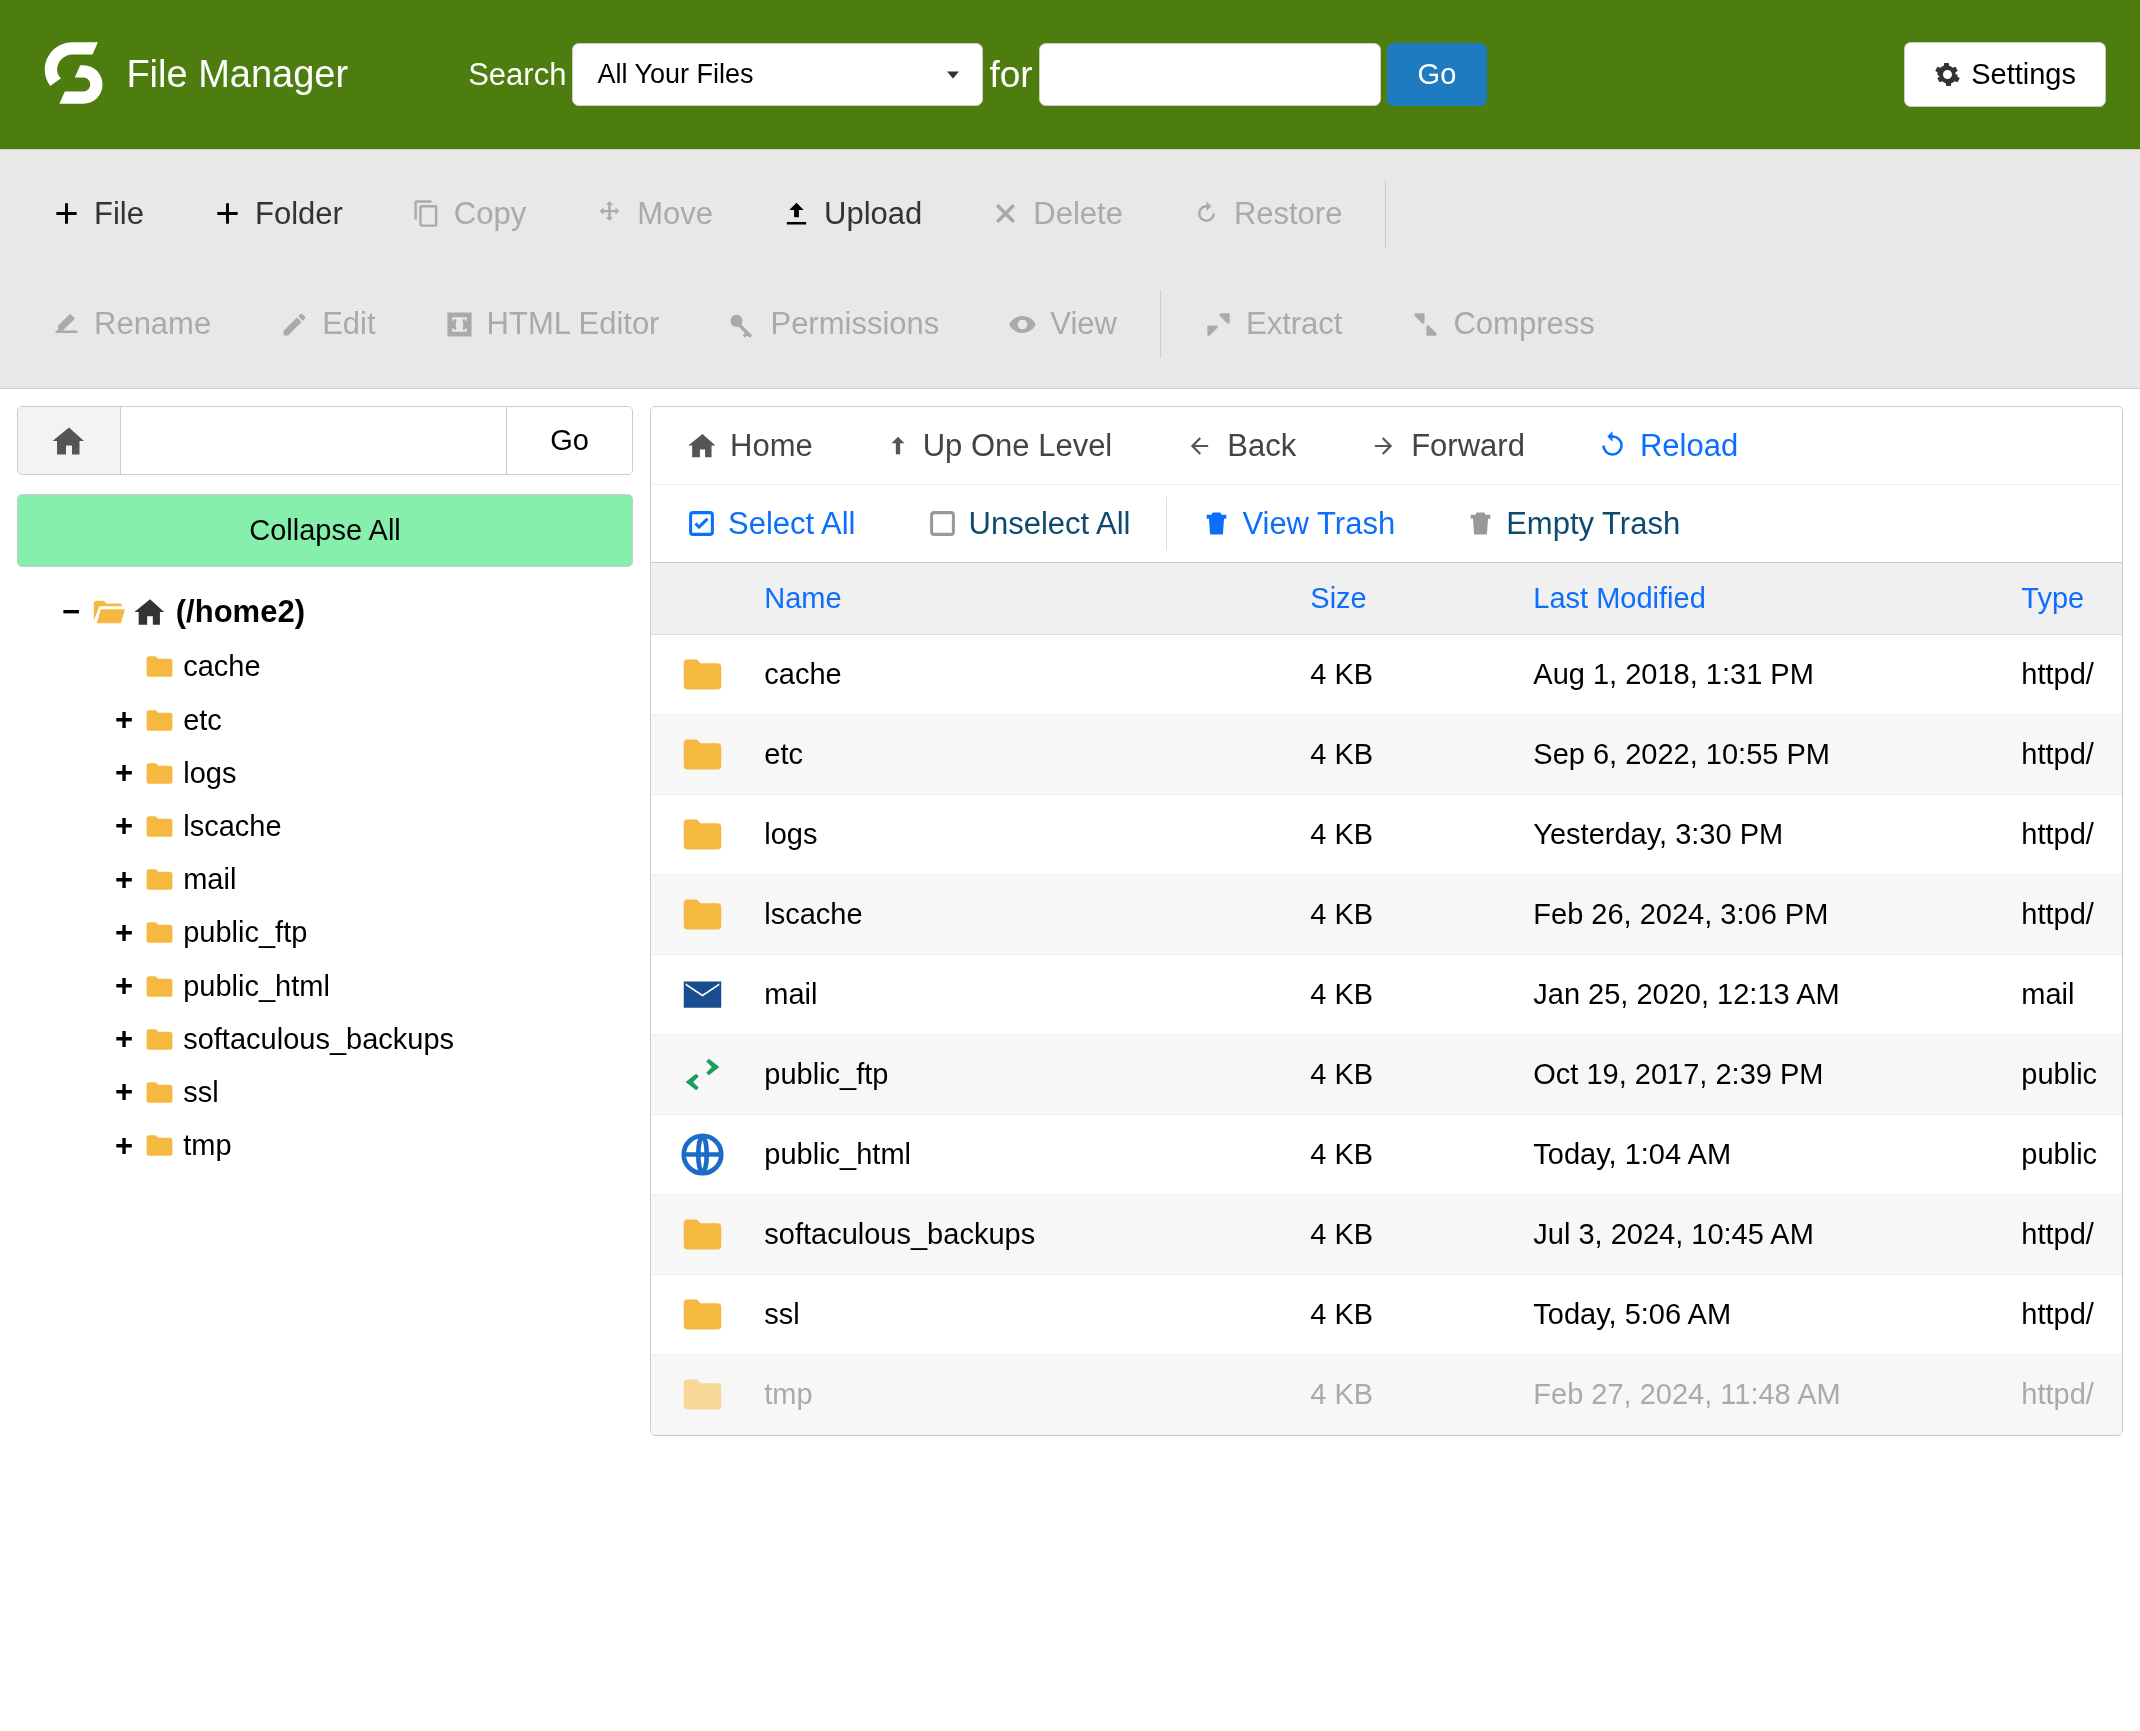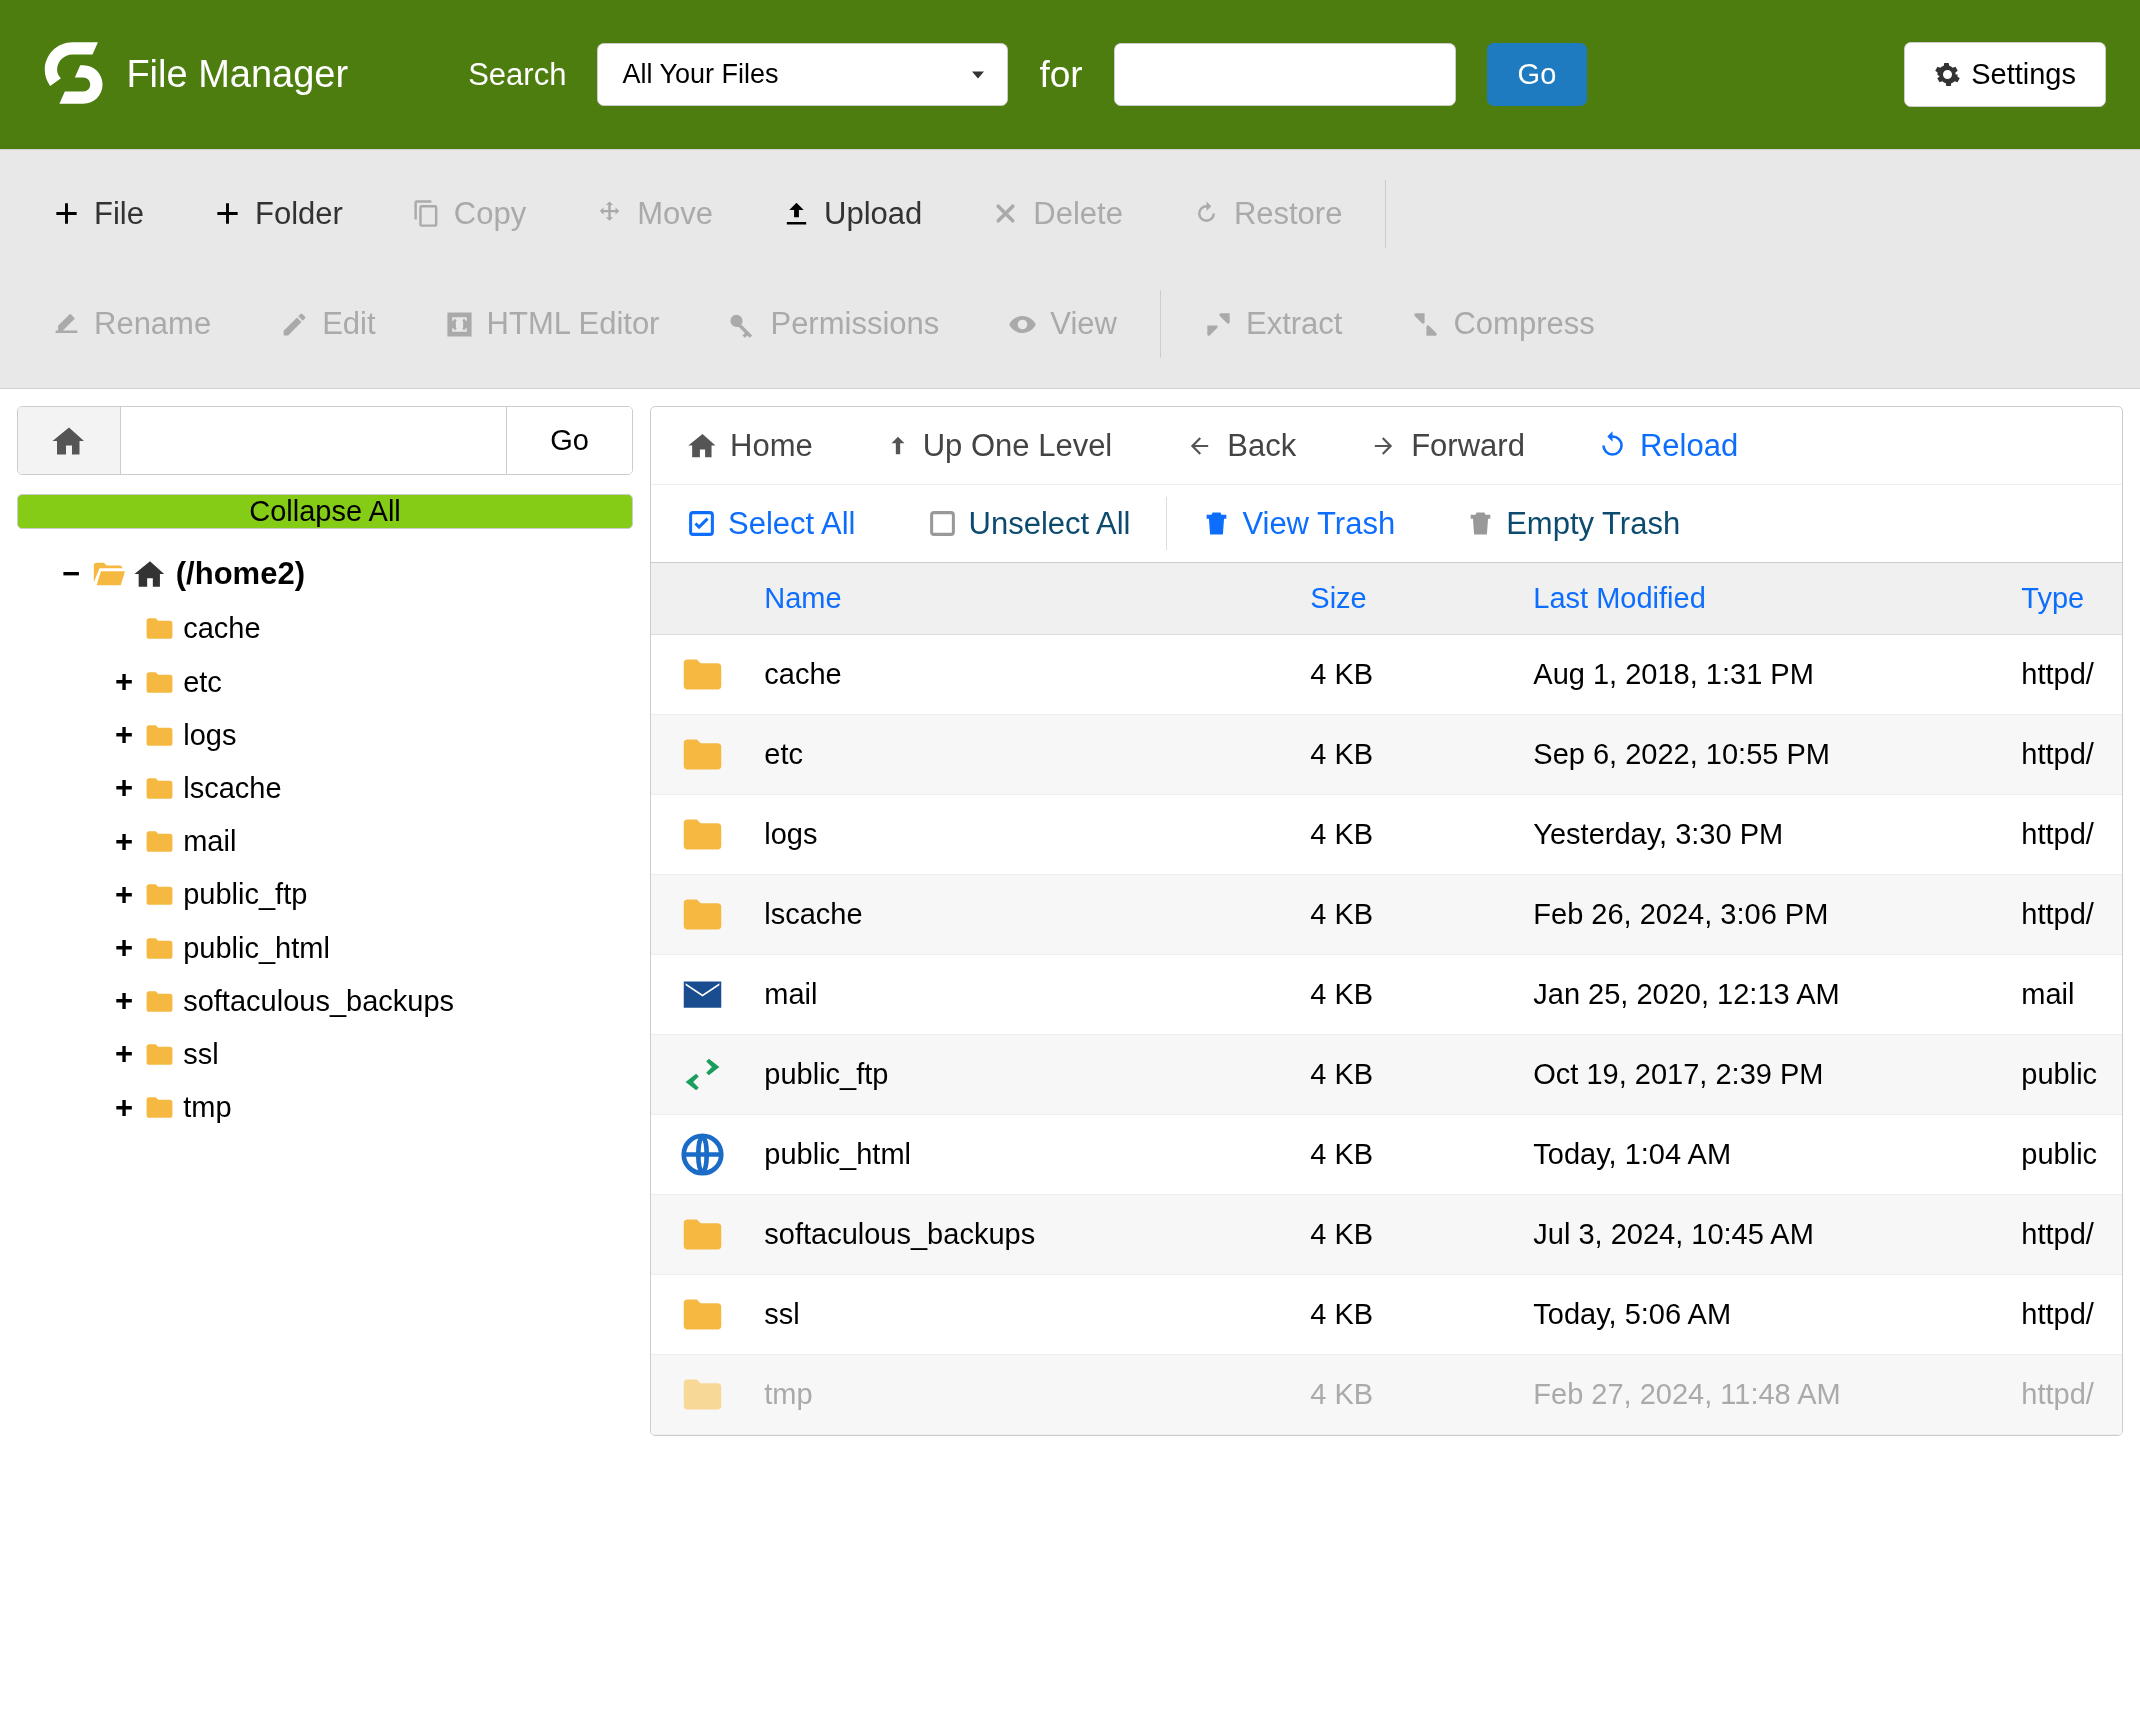--- a/index.html
+++ b/index.html
@@ -3,21 +3,21 @@
 <meta charset="utf-8">
 <style>
 * { margin: 0; padding: 0; box-sizing: border-box; }
 body { font-family: -apple-system, BlinkMacSystemFont, "Segoe UI", Arial, sans-serif; font-size: 22px; background: #fff; width: 2140px; }
 
 
 .header { background: #4d7c0f; height: 149px; display: flex; align-items: center; padding: 0 34px; }
 .logo { display: flex; align-items: center; gap: 15.4px; }
 .logo-icon { width: 77px; height: 77px; }
 .logo-text { color: #fff; font-size: 38px; font-weight: 400; }
-.search-area { display: flex; align-items: center; gap: 31px; margin-left: 120px; }
+.search-area { display: flex; align-items: center; gap: 6px; margin-left: 120px; }
 .search-label { color: #fff; font-size: 31px; }
 .search-select { position: relative; background: #fff; border-radius: 6.8px; padding: 15.4px 51px 15.4px 24px; font-size: 27px; border: 0.9px solid #ccc; width: 411px; }
 .search-select .chevron { position: absolute; right: 17px; top: 50%; transform: translateY(-50%); color: #555; }
 .for-label { color: #fff; font-size: 37px; }
 .search-input { background: #fff; border-radius: 6.8px; border: 0.9px solid #ccc; padding: 15.4px 17px; font-size: 27px; width: 342px; height: 63px; }
 .go-btn { background: #1f7bbf; color: #fff; border: none; border-radius: 6.8px; padding: 15.4px 31px; font-size: 29px; cursor: pointer; }
 .settings-btn { background: #fff; border: 0.9px solid #ccc; border-radius: 6.8px; padding: 15.4px 29px; font-size: 29px; display: flex; align-items: center; gap: 10.3px; margin-left: auto; }
 
 
 .toolbar { background: #e8e8e8; border-top: 0.9px solid #d0d0d0; border-bottom: 0.9px solid #d0d0d0; height: 240px; display: flex; flex-wrap: wrap; align-items: center; padding: 8.6px 17px; position: relative; }
@@ -29,21 +29,21 @@
 
 
 .main { display: flex; padding: 17px 17px 0 17px; gap: 17px; }
 
 
 .tree-panel { width: 616px; }
 .tree-nav { display: flex; border: 0.9px solid #ccc; border-radius: 5.1px; overflow: hidden; margin-bottom: 19px; }
 .tree-home-btn { background: #f3f3f3; border-right: 0.9px solid #ccc; width: 103px; display: flex; align-items: center; justify-content: center; }
 .tree-path-input { flex: 1; border: none; padding: 17px 12px; font-size: 27px; }
 .tree-go-btn { background: #fff; border-left: 0.9px solid #ccc; padding: 17px 43px; font-size: 29px; cursor: pointer; }
-.collapse-btn { width: 100%; border: 0.9px solid #ccc; border-radius: 5.1px; background: #84cc16; font-size: 29px; text-align: center; margin-bottom: 27px; }
+.collapse-btn { width: 100%; border: 0.9px solid #ccc; border-radius: 5.1px; background: #86efac; padding: 19px; font-size: 29px; text-align: center; margin-bottom: 27px; }
 .tree { padding-left: 43px; }
 .tree-root { display: flex; align-items: center; gap: 8.6px; font-size: 31px; font-weight: bold; margin-bottom: 10.3px; }
 .tree-toggle { font-size: 31px; font-weight: bold; width: 22px; text-align: center;}
 .tree-children { padding-left: 53px; }
 .tree-item { display: flex; align-items: center; gap: 8.6px; font-size: 29px; padding: 8.6px 0; }
 
 
 .file-panel { flex: 1; border: 0.9px solid #ccc; border-radius: 5.1px; overflow: hidden; }
 .file-nav { display: flex; flex-wrap: wrap; border-bottom: 0.9px solid #ccc; }
 .file-nav-row { display: flex; width: 100%; text-align: right; }

